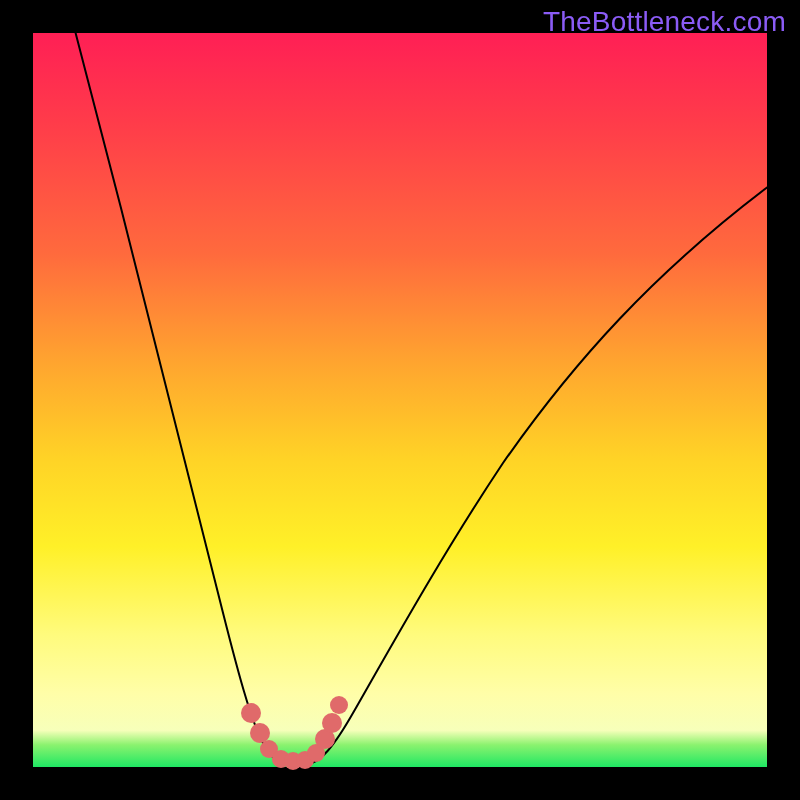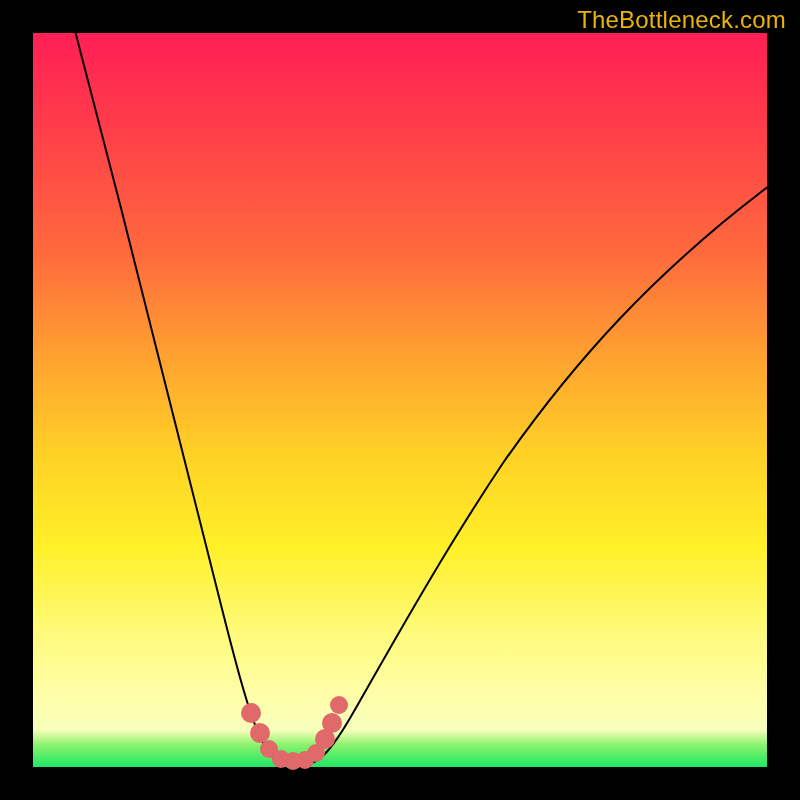--- a/index.html
+++ b/index.html
@@ -36,22 +36,22 @@
       #fffea8 90%,
       #f7ffba 95%,
       #8af26e 97%,
       #1fe763 100%
     );
   }
   .watermark {
     position: absolute;
     top: 6px;
     right: 14px;
-    color: #eab308;
-    font-size: 24px;
+    color: #8b5cf6;
+    font-size: 28px;
     font-weight: 400;
     letter-spacing: 0.2px;
     user-select: none;
   }
   svg.curve {
     position: absolute;
     inset: 0;
     width: 734px;
     height: 734px;
     overflow: visible;

